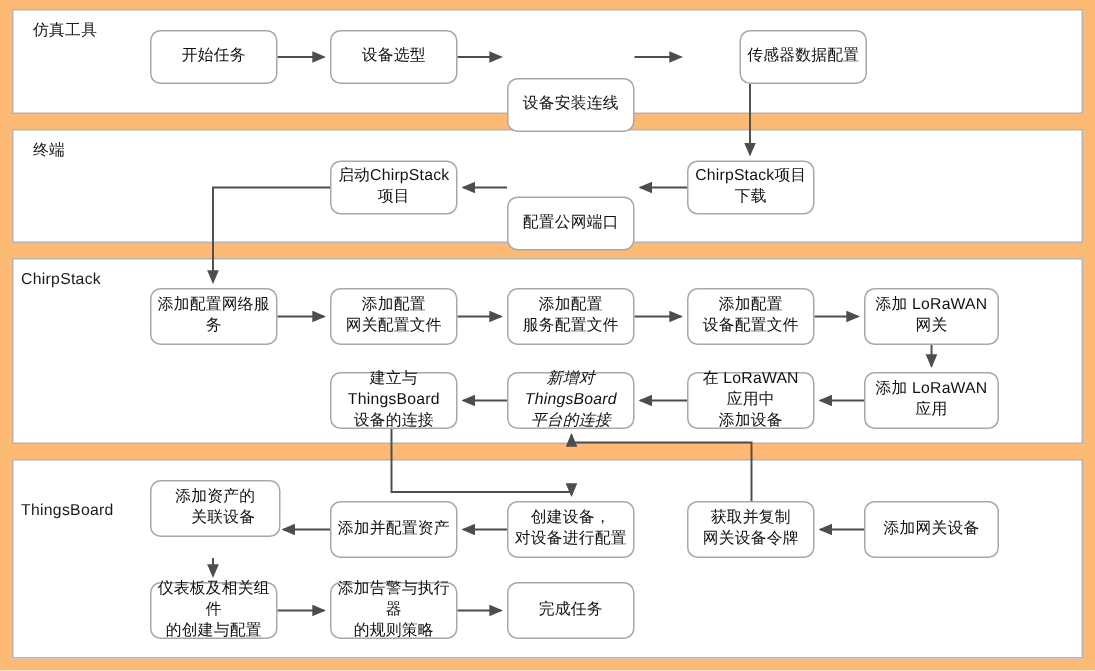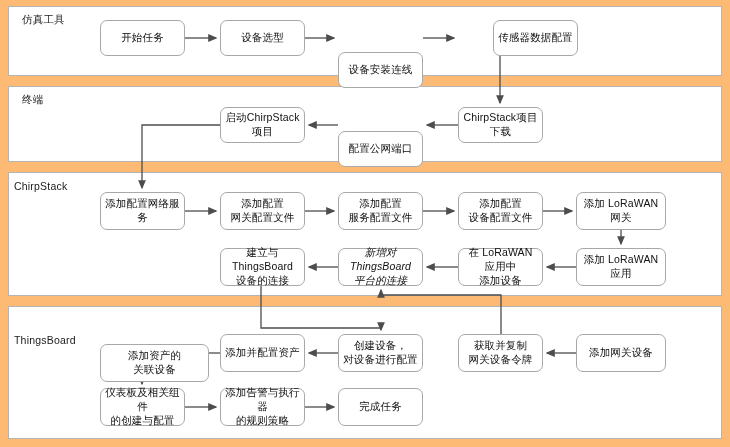--- a/index.html
+++ b/index.html
@@ -125,21 +125,21 @@
       <div class="node" style="left: 338px; top: 248px; width: 85px; height: 38px; border-color: rgb(168, 168, 168); font-style: italic;">新增对ThingsBoard
 平台的连接</div>
       <div class="node" style="left: 220px; top: 248px; width: 85px; height: 38px; border-color: rgb(168, 168, 168);">建立与ThingsBoard
 设备的连接</div>
       <div class="node" style="left: 576px; top: 334px; width: 90px; height: 38px; border-color: rgb(168, 168, 168);">添加网关设备</div>
       <div class="node" style="left: 458px; top: 334px; width: 85px; height: 38px; border-color: rgb(168, 168, 168);">获取并复制
 网关设备令牌</div>
       <div class="node" style="left: 338px; top: 334px; width: 85px; height: 38px; border-color: rgb(168, 168, 168);">创建设备，
 对设备进行配置</div>
       <div class="node" style="left: 220px; top: 334px; width: 85px; height: 38px; border-color: rgb(168, 168, 168);">添加并配置资产</div>
-      <div class="node" style="left: 100px; top: 344px; width: 109px; height: 38px; border-color: rgb(168, 168, 168);">添加资产的
+      <div class="node" style="left: 100px; top: 320px; width: 87px; height: 38px; border-color: rgb(168, 168, 168); text-align: right;">添加资产的
 关联设备</div>
       <div class="node" style="left: 100px; top: 388px; width: 85px; height: 38px; border-color: rgb(168, 168, 168);">仪表板及相关组件
 的创建与配置</div>
       <div class="node" style="left: 220px; top: 388px; width: 85px; height: 38px; border-color: rgb(168, 168, 168);">添加告警与执行器
 的规则策略</div>
       <div class="node" style="left: 338px; top: 388px; width: 85px; height: 38px; border-color: rgb(168, 168, 168);">完成任务</div>
     </div>
 
 </div>
 

